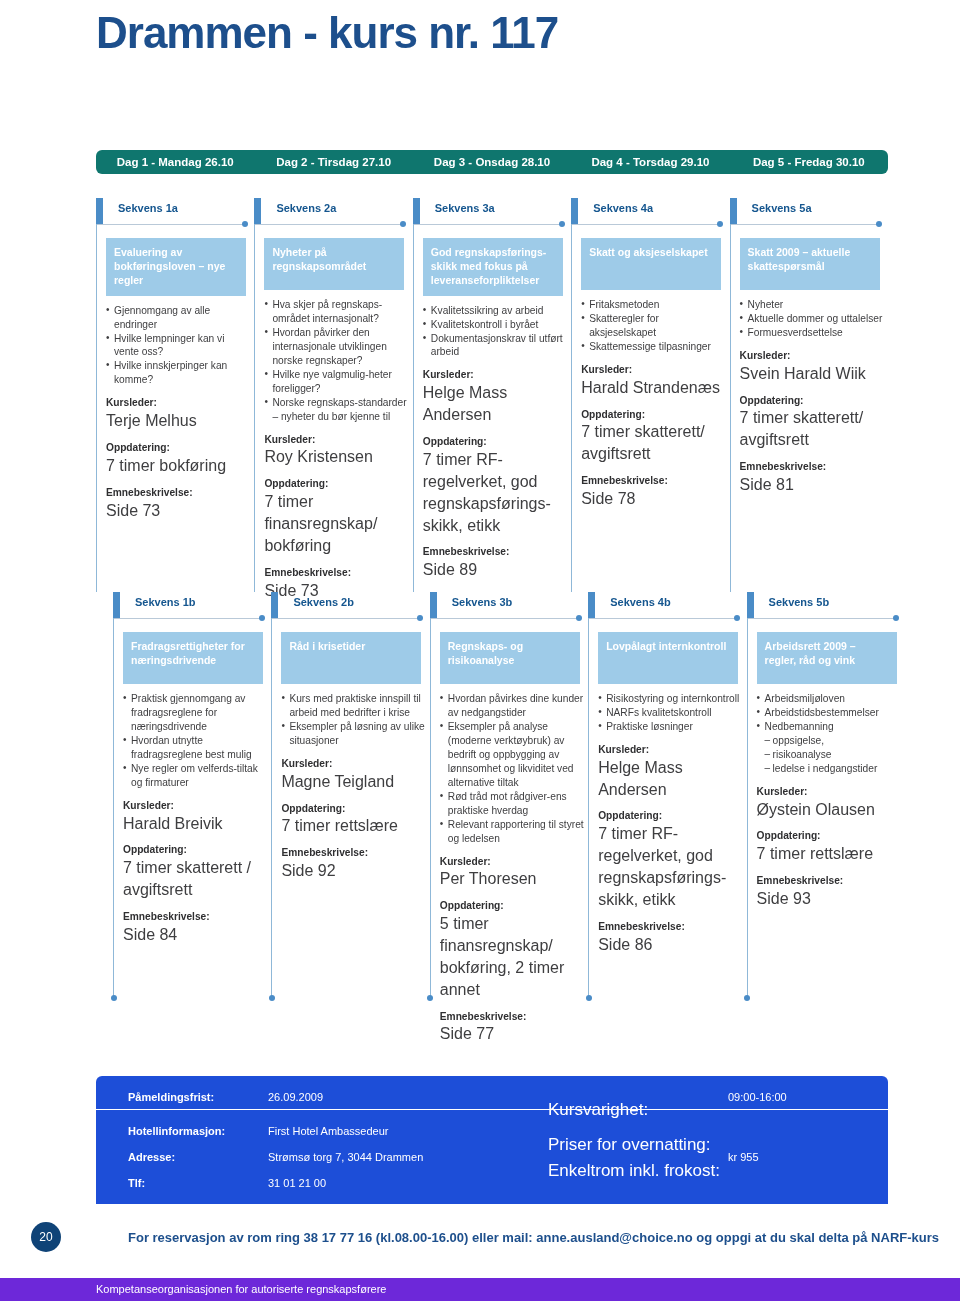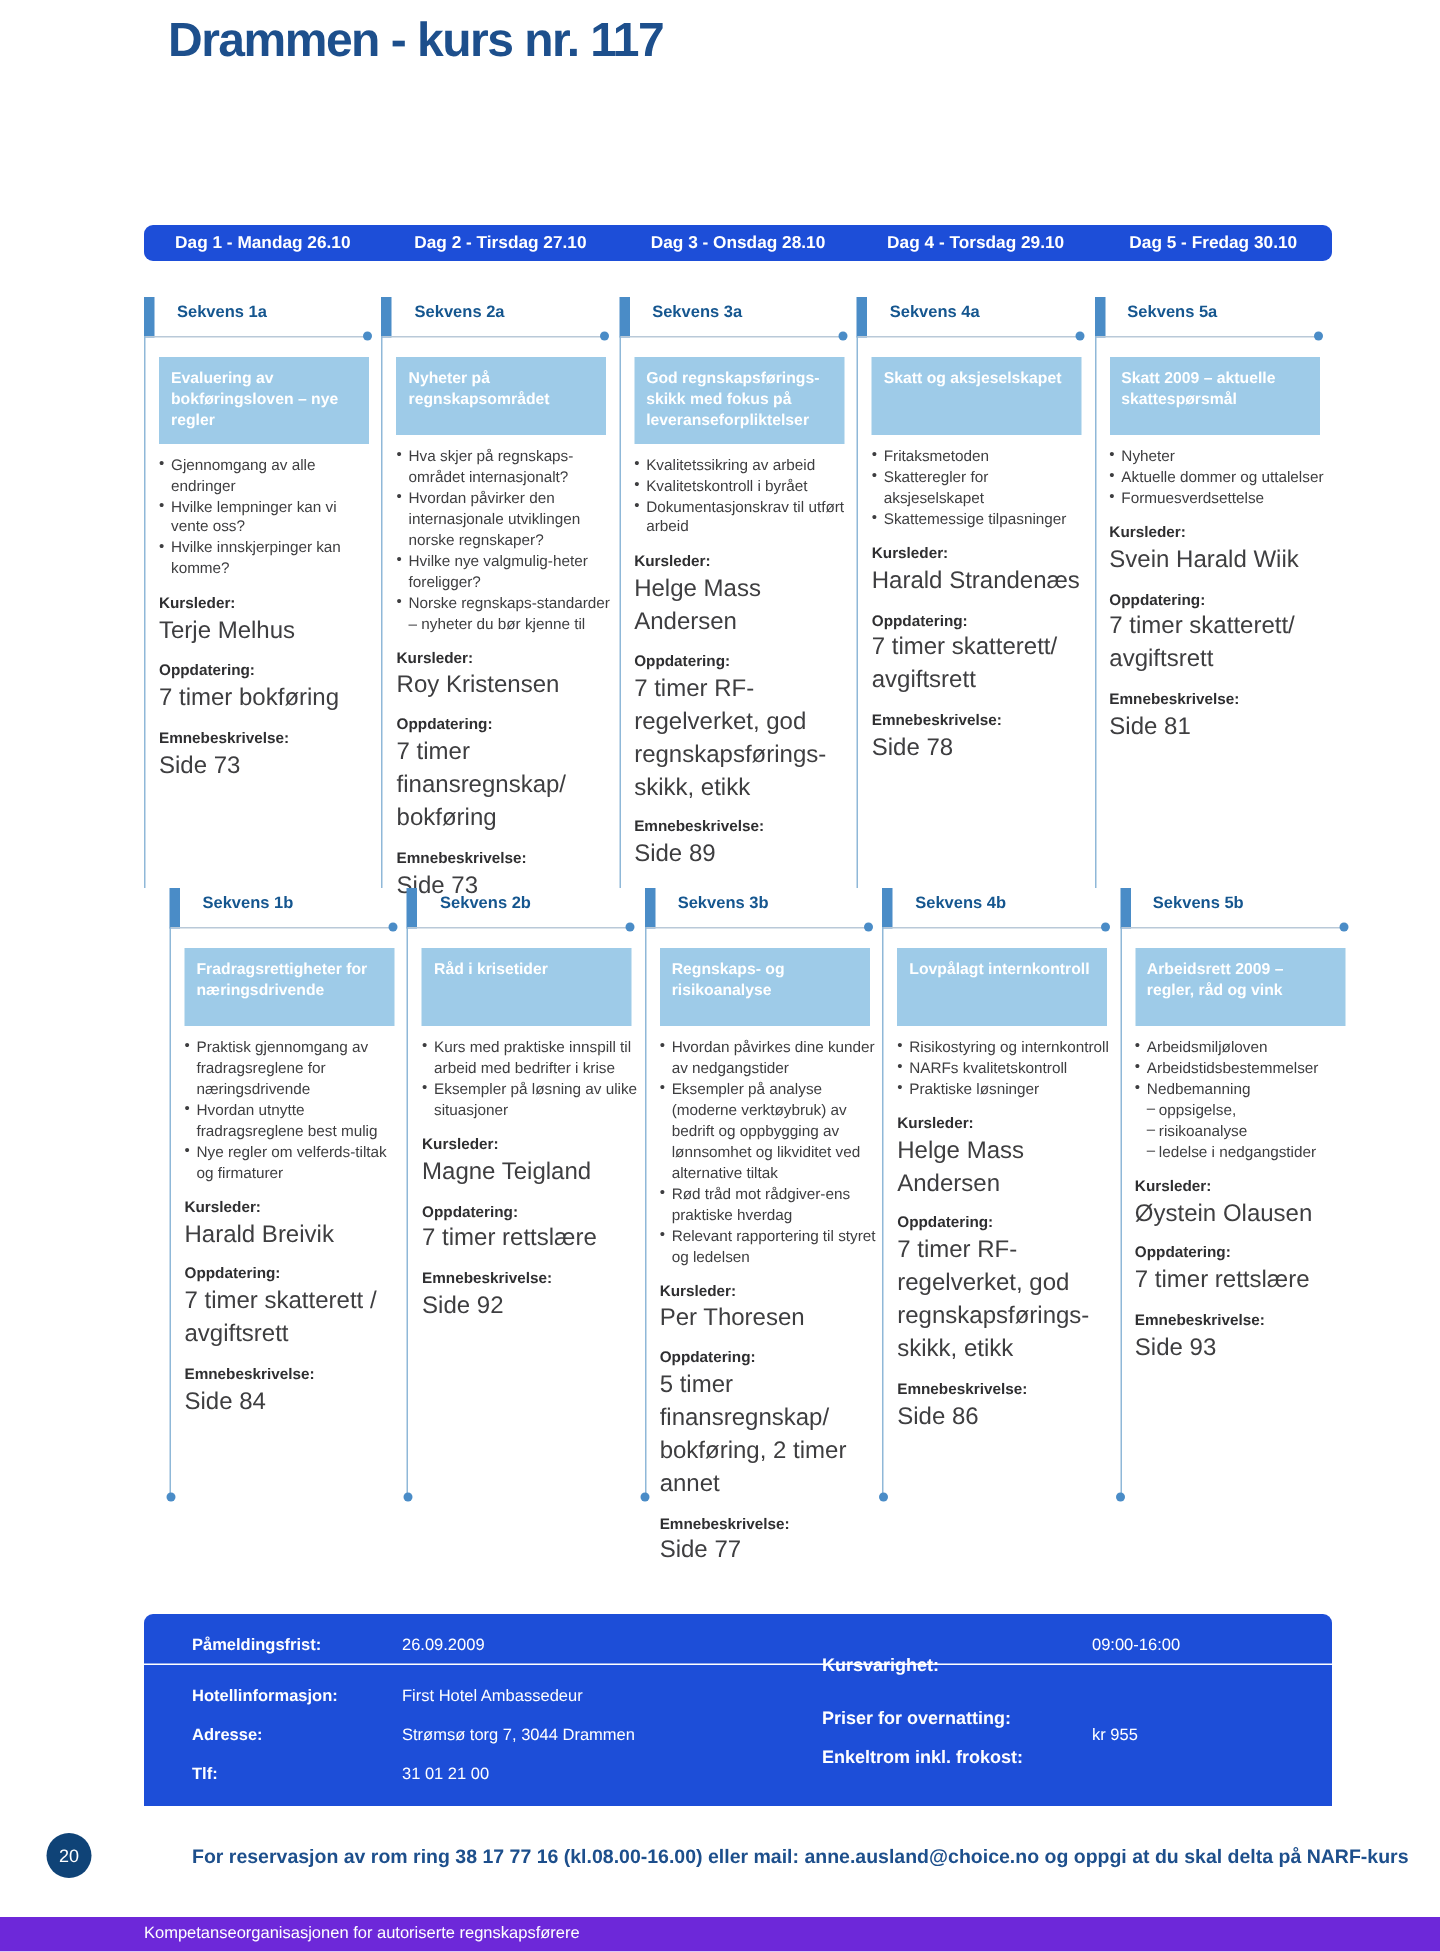--- a/index.html
+++ b/index.html
@@ -12,34 +12,33 @@
   #page {
     position: relative;
     width: 960px; height: 1301px;
     background: #ffffff;
   }
 
   
   .page-title {
     position: absolute;
     left: 96px; top: 8px;
-    font-size: 32px;
+    font-size: 44px;
     font-weight: bold;
     color: #1d4f8c;
     letter-spacing: -1px;
     white-space: nowrap;
-    margin-left: 16px;
   }
 
   
   .day-bar {
     position: absolute;
     left: 96px; top: 150px;
     width: 792px; height: 24px;
-    background: #1d4ed8;
+    background: #0f766e;
     border-radius: 6px;
     display: flex;
   }
   .day-cell {
     flex: 1 1 0;
     color: #ffffff;
     font-size: 11.5px;
     font-weight: bold;
     display: flex;
     align-items: center;
@@ -197,22 +196,22 @@
     font-weight: bold;
     white-space: nowrap;
   }
   .info-v {
     width: 280px;
     font-size: 11px;
     white-space: nowrap;
   }
   .info-k2 {
     width: 180px;
-    font-size: 12px;
-    font-weight: bold;
+    font-size: 17px;
+    font-weight: normal;
     white-space: nowrap;
     margin-top: 27px;
   }
   .info-v2 {
     font-size: 11px;
     white-space: nowrap;
   }
   .spacer-row { height: 8px; }
 
   

